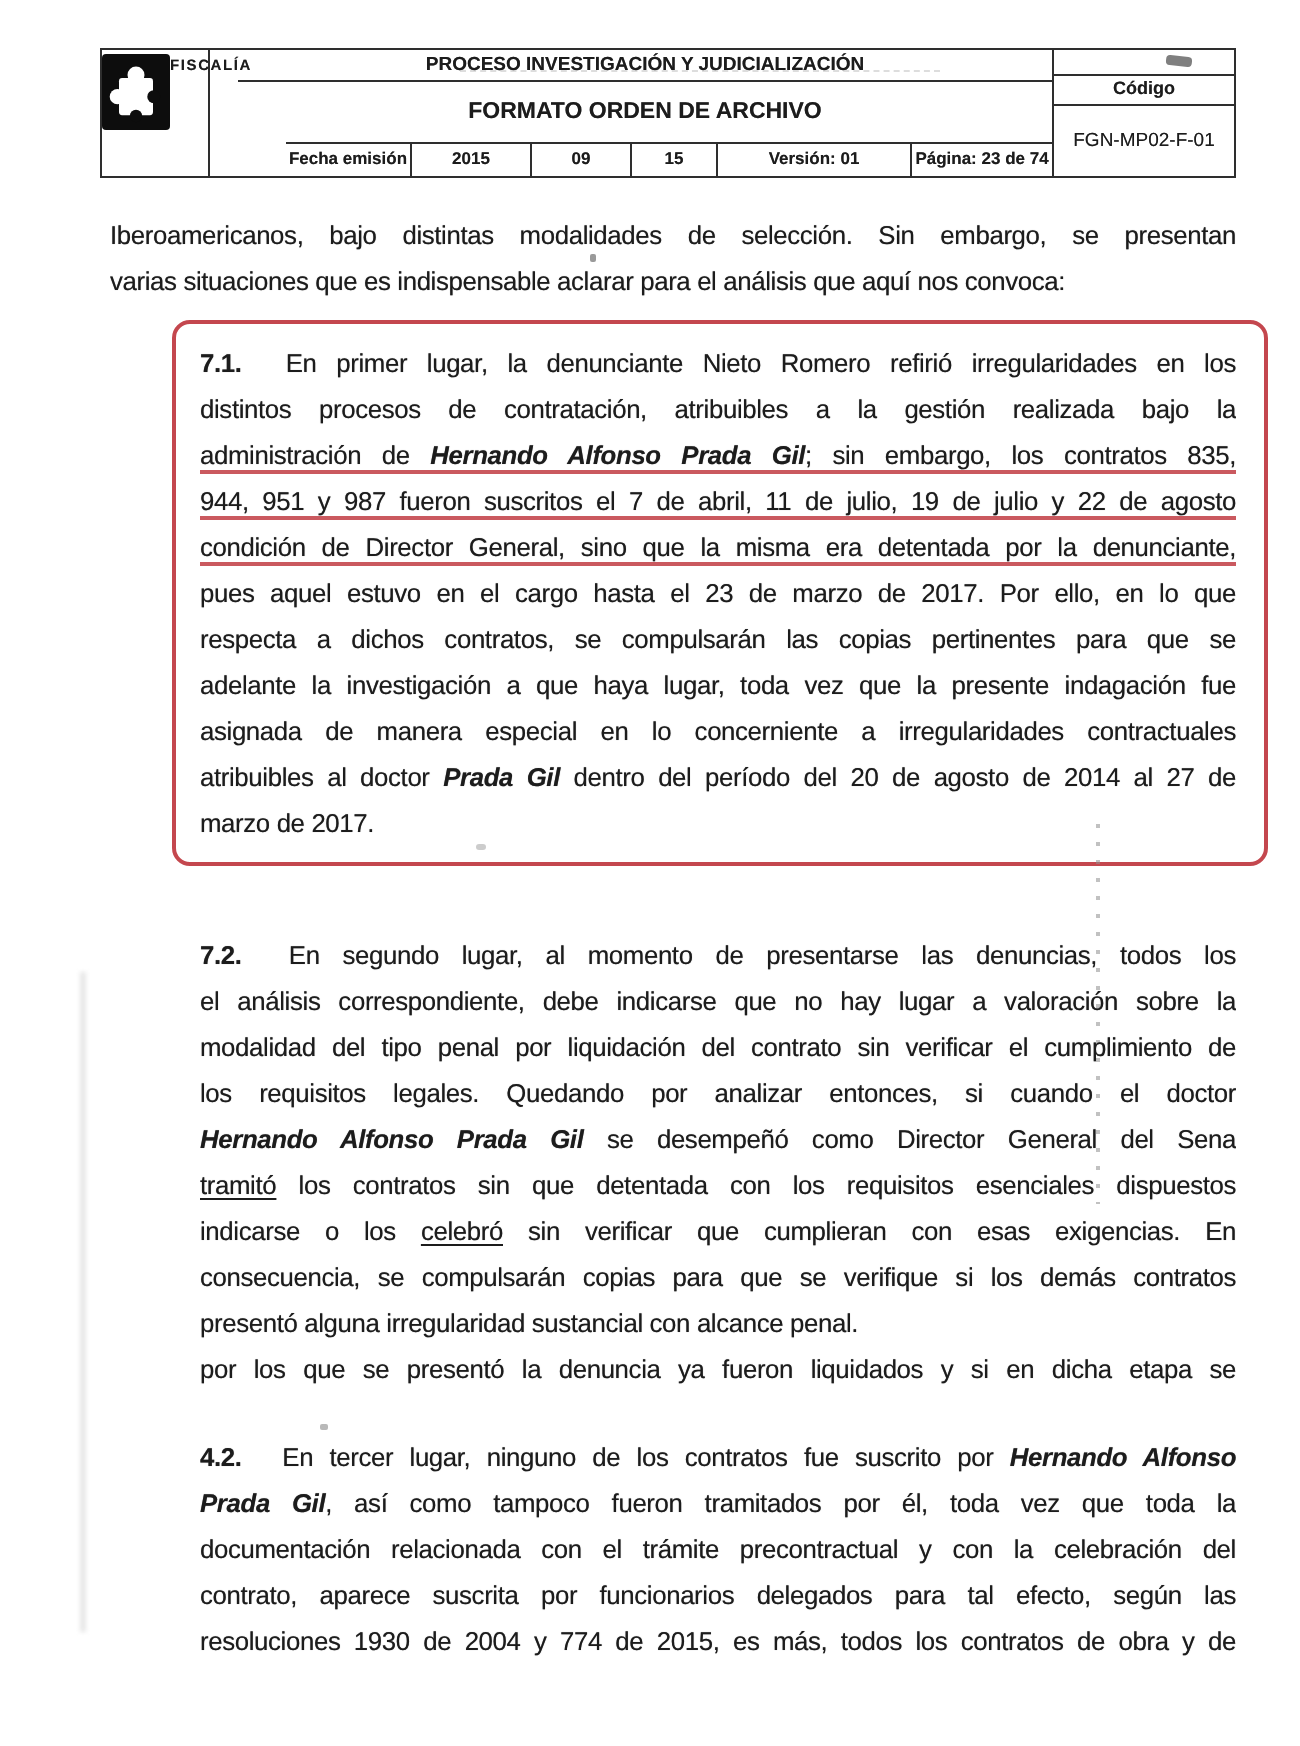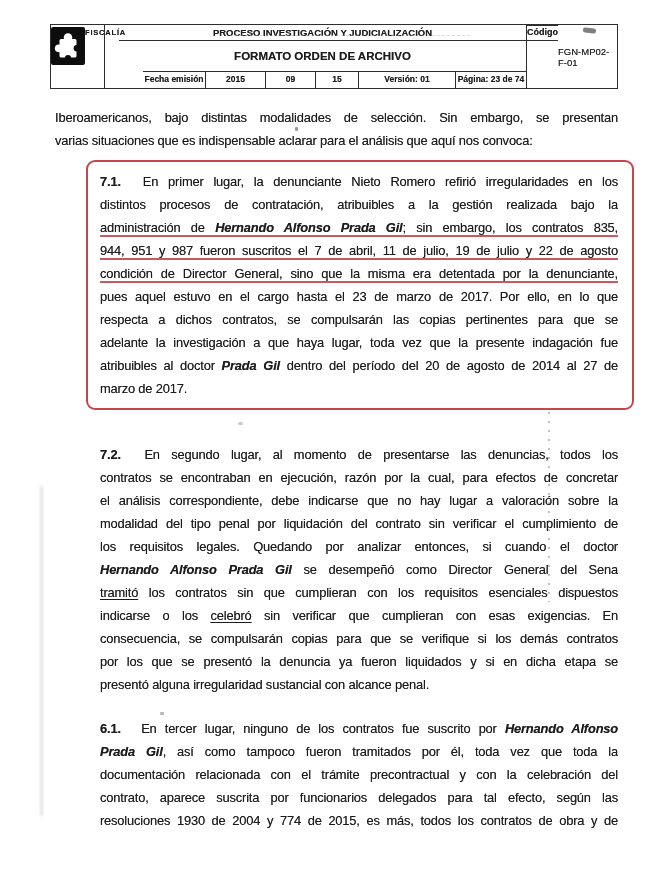--- a/index.html
+++ b/index.html
@@ -19,21 +19,21 @@
   .logo-cell{display:flex;flex-direction:row;align-items:flex-start;padding-top:2px;box-sizing:border-box;}
   .logo-sq{width:42px;height:38px;background:#0d0d0d;border-radius:2px;display:flex;align-items:center;justify-content:center;}
   .logo-name{font-size:7.5px;font-weight:700;letter-spacing:.8px;margin-top:1px;}
   .logo-bar{width:40px;height:6px;background:#0d0d0d;color:#fff;font-size:4px;line-height:6px;text-align:center;letter-spacing:.4px;overflow:hidden;}
   .mid{border-left:1.5px solid #2e2e2e;border-right:1.5px solid #2e2e2e;display:grid;grid-template-rows:15px 31px 1fr;padding-left:14px;}
   .row1{font-size:9.5px;font-weight:700;text-align:center;line-height:15px;}
   .row2{font-size:11.5px;font-weight:700;text-align:center;border-top:1.3px solid #2e2e2e;display:flex;align-items:center;justify-content:center;}
   .row3{border-top:1.3px solid #2e2e2e;display:grid;grid-template-columns:62px 60px 50px 43px 97px 1fr;font-size:8.5px;font-weight:700;margin-left:24px;}
   .row3 > div{line-height:15px;text-align:center;border-left:1.3px solid #2e2e2e;overflow:hidden;}
   .row3 > div:first-child{border-left:none;}
-  .rightcol{display:flex;}
+  .rightcol{display:flex;flex-direction:column;}
   .r-spacer{height:12px;}
   .r-codigo{height:14px;line-height:13px;text-align:center;font-size:9px;font-weight:700;border-top:1.3px solid #2e2e2e;border-bottom:1.3px solid #2e2e2e;}
   .r-code{flex:1;display:flex;align-items:center;justify-content:center;font-size:9.5px;font-weight:400;}
 
   
   .doc{font-size:12.9px;letter-spacing:-0.18px;color:#1c1c1c;text-shadow:0 0 .35px rgba(10,10,10,.6);}
   .line{height:23px;line-height:23px;text-align:justify;text-align-last:justify;overflow:hidden;position:relative;}
   .line.pend{text-align-last:auto;}
   .para.intro{margin-top:17px;}
   .para.sec{margin-left:45px;width:518px;}
@@ -116,39 +116,39 @@
       <div class="redbox">
         <div class="para boxpara">
           <div class="line"><span class="pnum">7.1.</span><span> En primer lugar, la denunciante Nieto Romero refirió irregularidades en los</span></div>
           <div class="line"><span>distintos procesos de contratación, atribuibles a la gestión realizada bajo la</span></div>
           <div class="line ru"><span>administración de </span><span class="bi">Hernando Alfonso Prada Gil</span><span>; sin embargo, los contratos 835,</span></div>
           <div class="line ru"><span>944, 951 y 987 fueron suscritos el 7 de abril, 11 de julio, 19 de julio y 22 de agosto</span></div>
           <div class="line ru"><span>condición de Director General, sino que la misma era detentada por la denunciante,</span></div>
           <div class="line"><span>pues aquel estuvo en el cargo hasta el 23 de marzo de 2017. Por ello, en lo que</span></div>
           <div class="line"><span>respecta a dichos contratos, se compulsarán las copias pertinentes para que se</span></div>
           <div class="line"><span>adelante la investigación a que haya lugar, toda vez que la presente indagación fue</span></div>
+          <div class="line"><span>asignada de manera especial en lo concerniente a irregularidades contractuales</span></div>
           <div class="line"><span>atribuibles al doctor </span><span class="bi">Prada Gil</span><span> dentro del período del 20 de agosto de 2014 al 27 de</span></div>
           <div class="line pend"><span>marzo de 2017.</span></div>
         </div>
       </div>
       <div class="para sec m72">
         <div class="line"><span class="pnum">7.2.</span><span> En segundo lugar, al momento de presentarse las denuncias, todos los</span></div>
-        <div class="line"><span>contratos se encontraban en ejecución, razón por la cual, para efectos de concretar</span></div>
         <div class="line"><span>el análisis correspondiente, debe indicarse que no hay lugar a valoración sobre la</span></div>
         <div class="line"><span>modalidad del tipo penal por liquidación del contrato sin verificar el cumplimiento de</span></div>
         <div class="line"><span>los requisitos legales. Quedando por analizar entonces, si cuando el doctor</span></div>
         <div class="line"><span class="bi">Hernando Alfonso Prada Gil</span><span> se desempeñó como Director General del Sena</span></div>
-        <div class="line"><span class="ul">tramitó</span><span> los contratos sin que cumplieran con los requisitos esenciales dispuestos</span></div>
+        <div class="line"><span class="ul">tramitó</span><span> los contratos sin que detentada con los requisitos esenciales dispuestos</span></div>
         <div class="line"><span>indicarse o los </span><span class="ul">celebró</span><span> sin verificar que cumplieran con esas exigencias. En</span></div>
         <div class="line"><span>consecuencia, se compulsarán copias para que se verifique si los demás contratos</span></div>
+        <div class="line pend"><span>presentó alguna irregularidad sustancial con alcance penal.</span></div>
         <div class="line"><span>por los que se presentó la denuncia ya fueron liquidados y si en dicha etapa se</span></div>
-        <div class="line pend"><span>presentó alguna irregularidad sustancial con alcance penal.</span></div>
       </div>
       <div class="para sec m73">
-        <div class="line"><span class="pnum">6.1.</span><span> En tercer lugar, ninguno de los contratos fue suscrito por </span><span class="bi">Hernando Alfonso</span></div>
+        <div class="line"><span class="pnum">4.2.</span><span> En tercer lugar, ninguno de los contratos fue suscrito por </span><span class="bi">Hernando Alfonso</span></div>
         <div class="line"><span class="bi">Prada Gil</span><span>, así como tampoco fueron tramitados por él, toda vez que toda la</span></div>
         <div class="line"><span>documentación relacionada con el trámite precontractual y con la celebración del</span></div>
         <div class="line"><span>contrato, aparece suscrita por funcionarios delegados para tal efecto, según las</span></div>
         <div class="line"><span>resoluciones 1930 de 2004 y 774 de 2015, es más, todos los contratos de obra y de</span></div>
       </div>
     </div>
 
 </div>
 
 </body></html>

